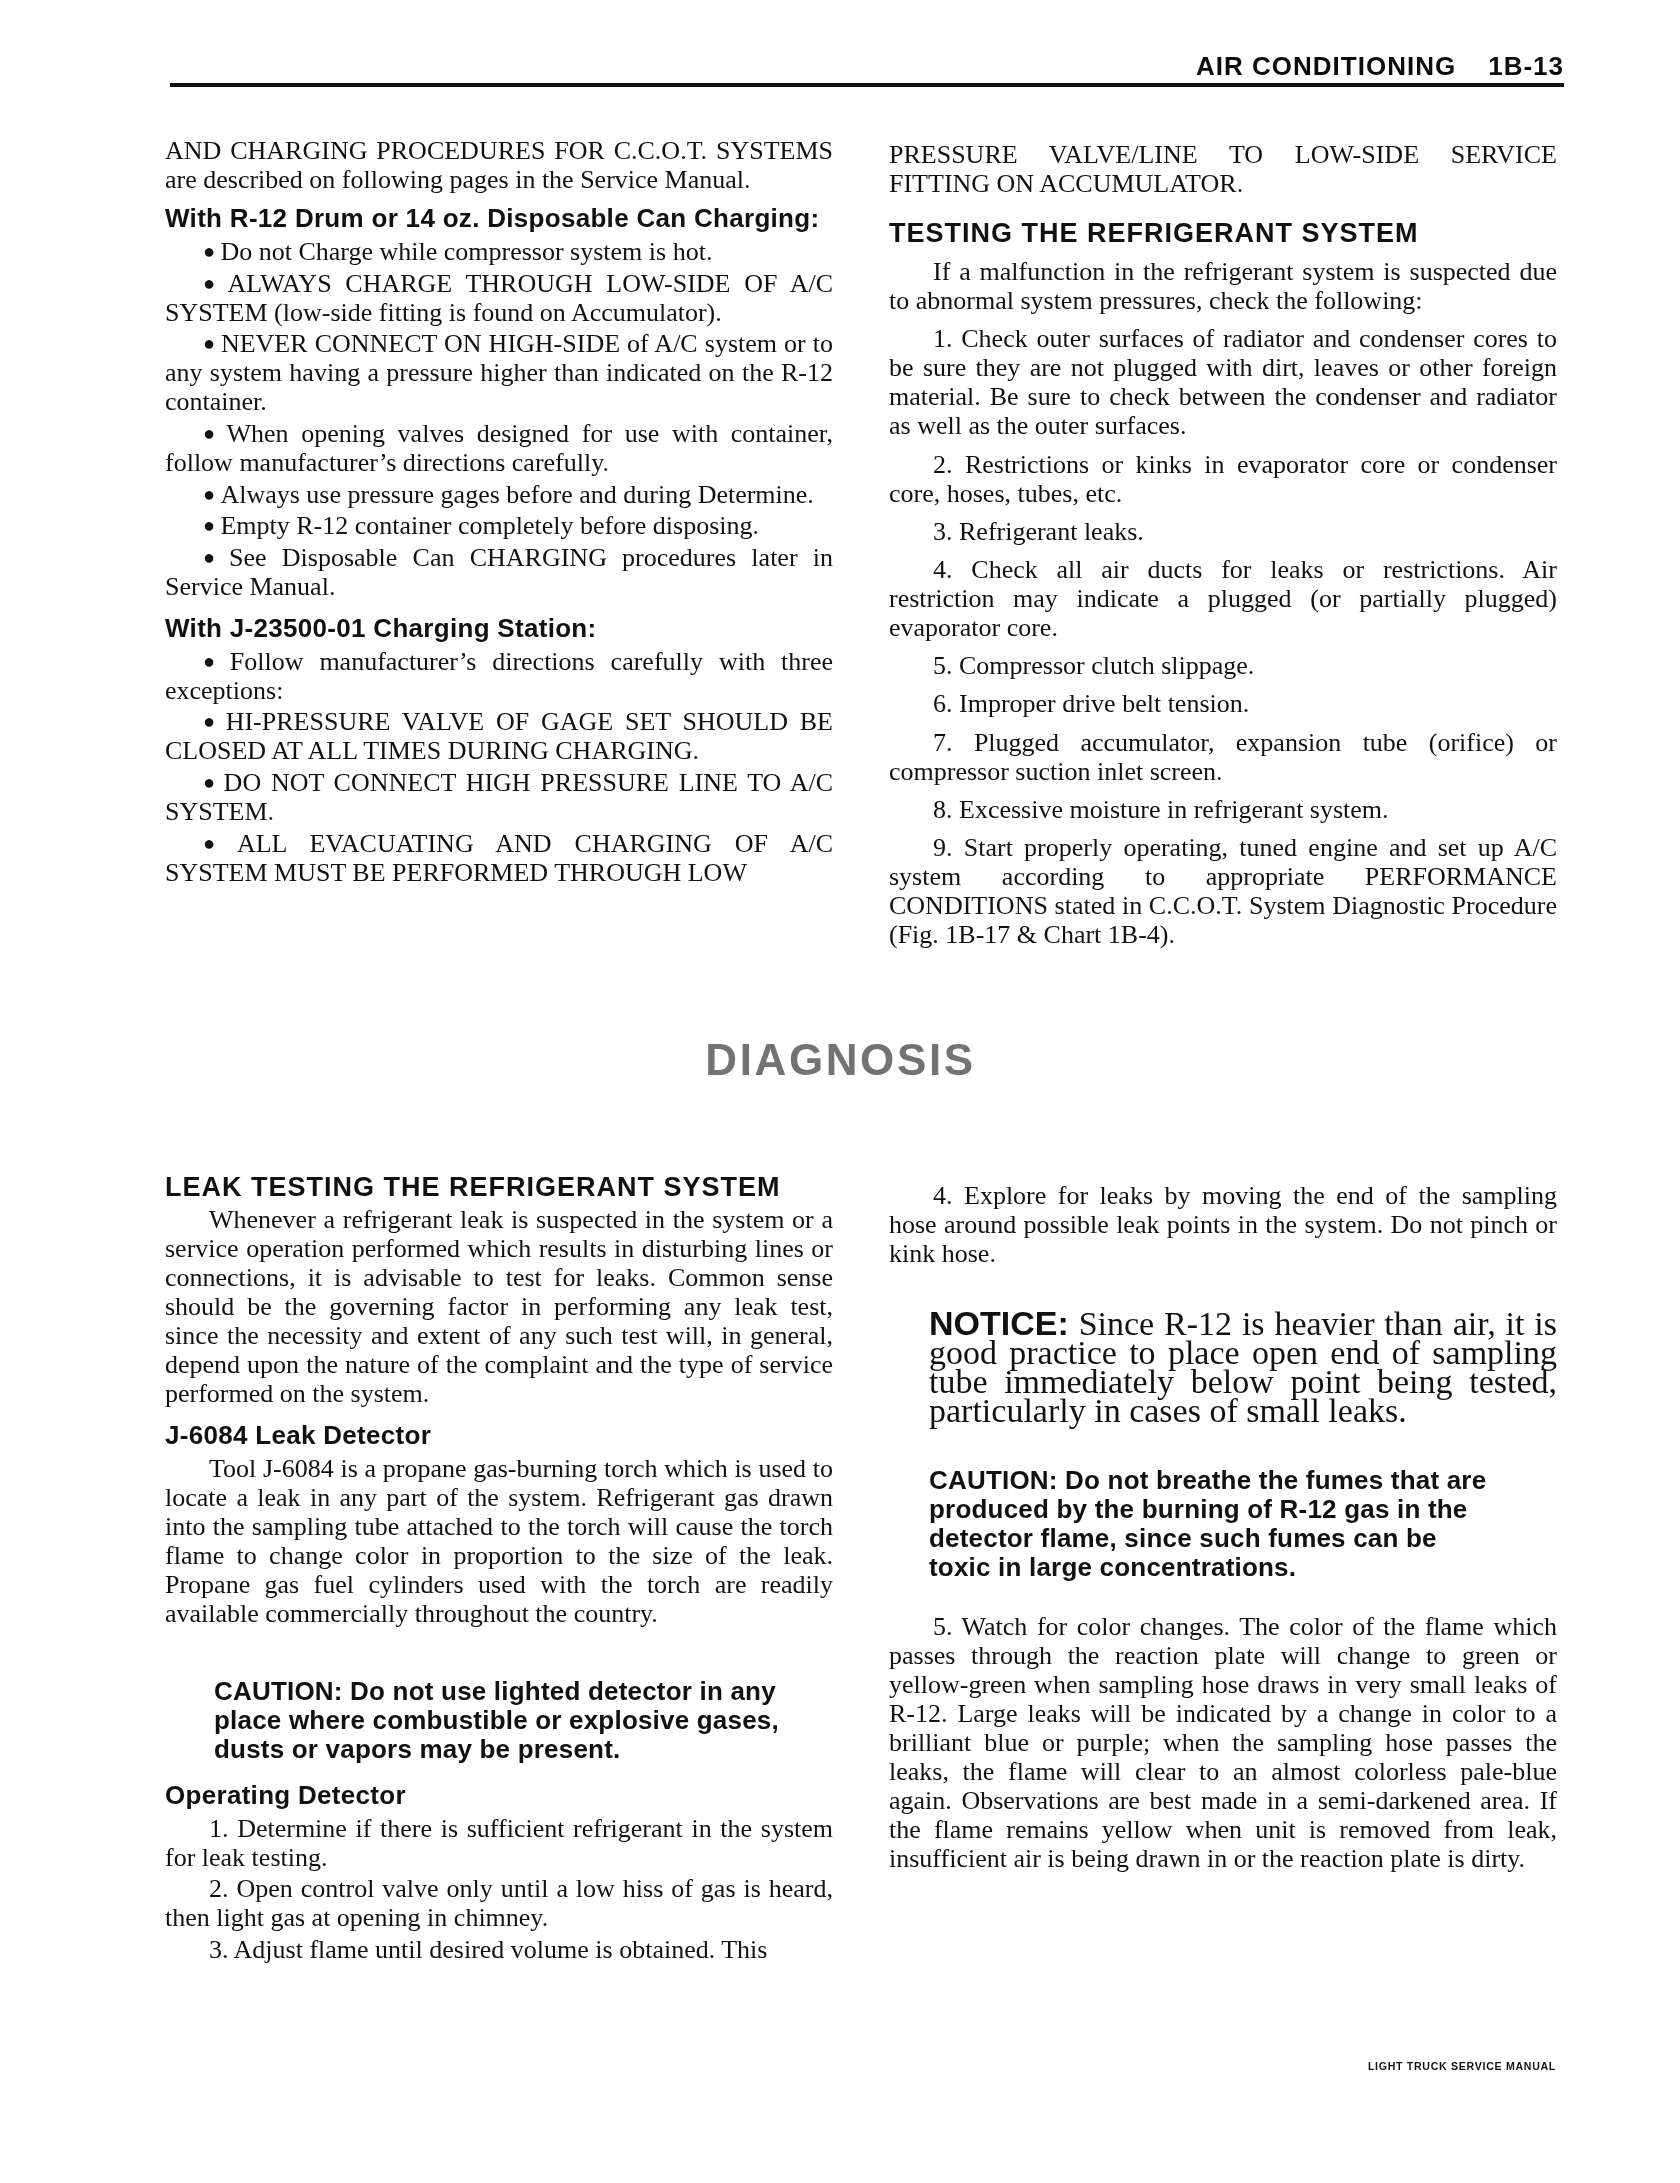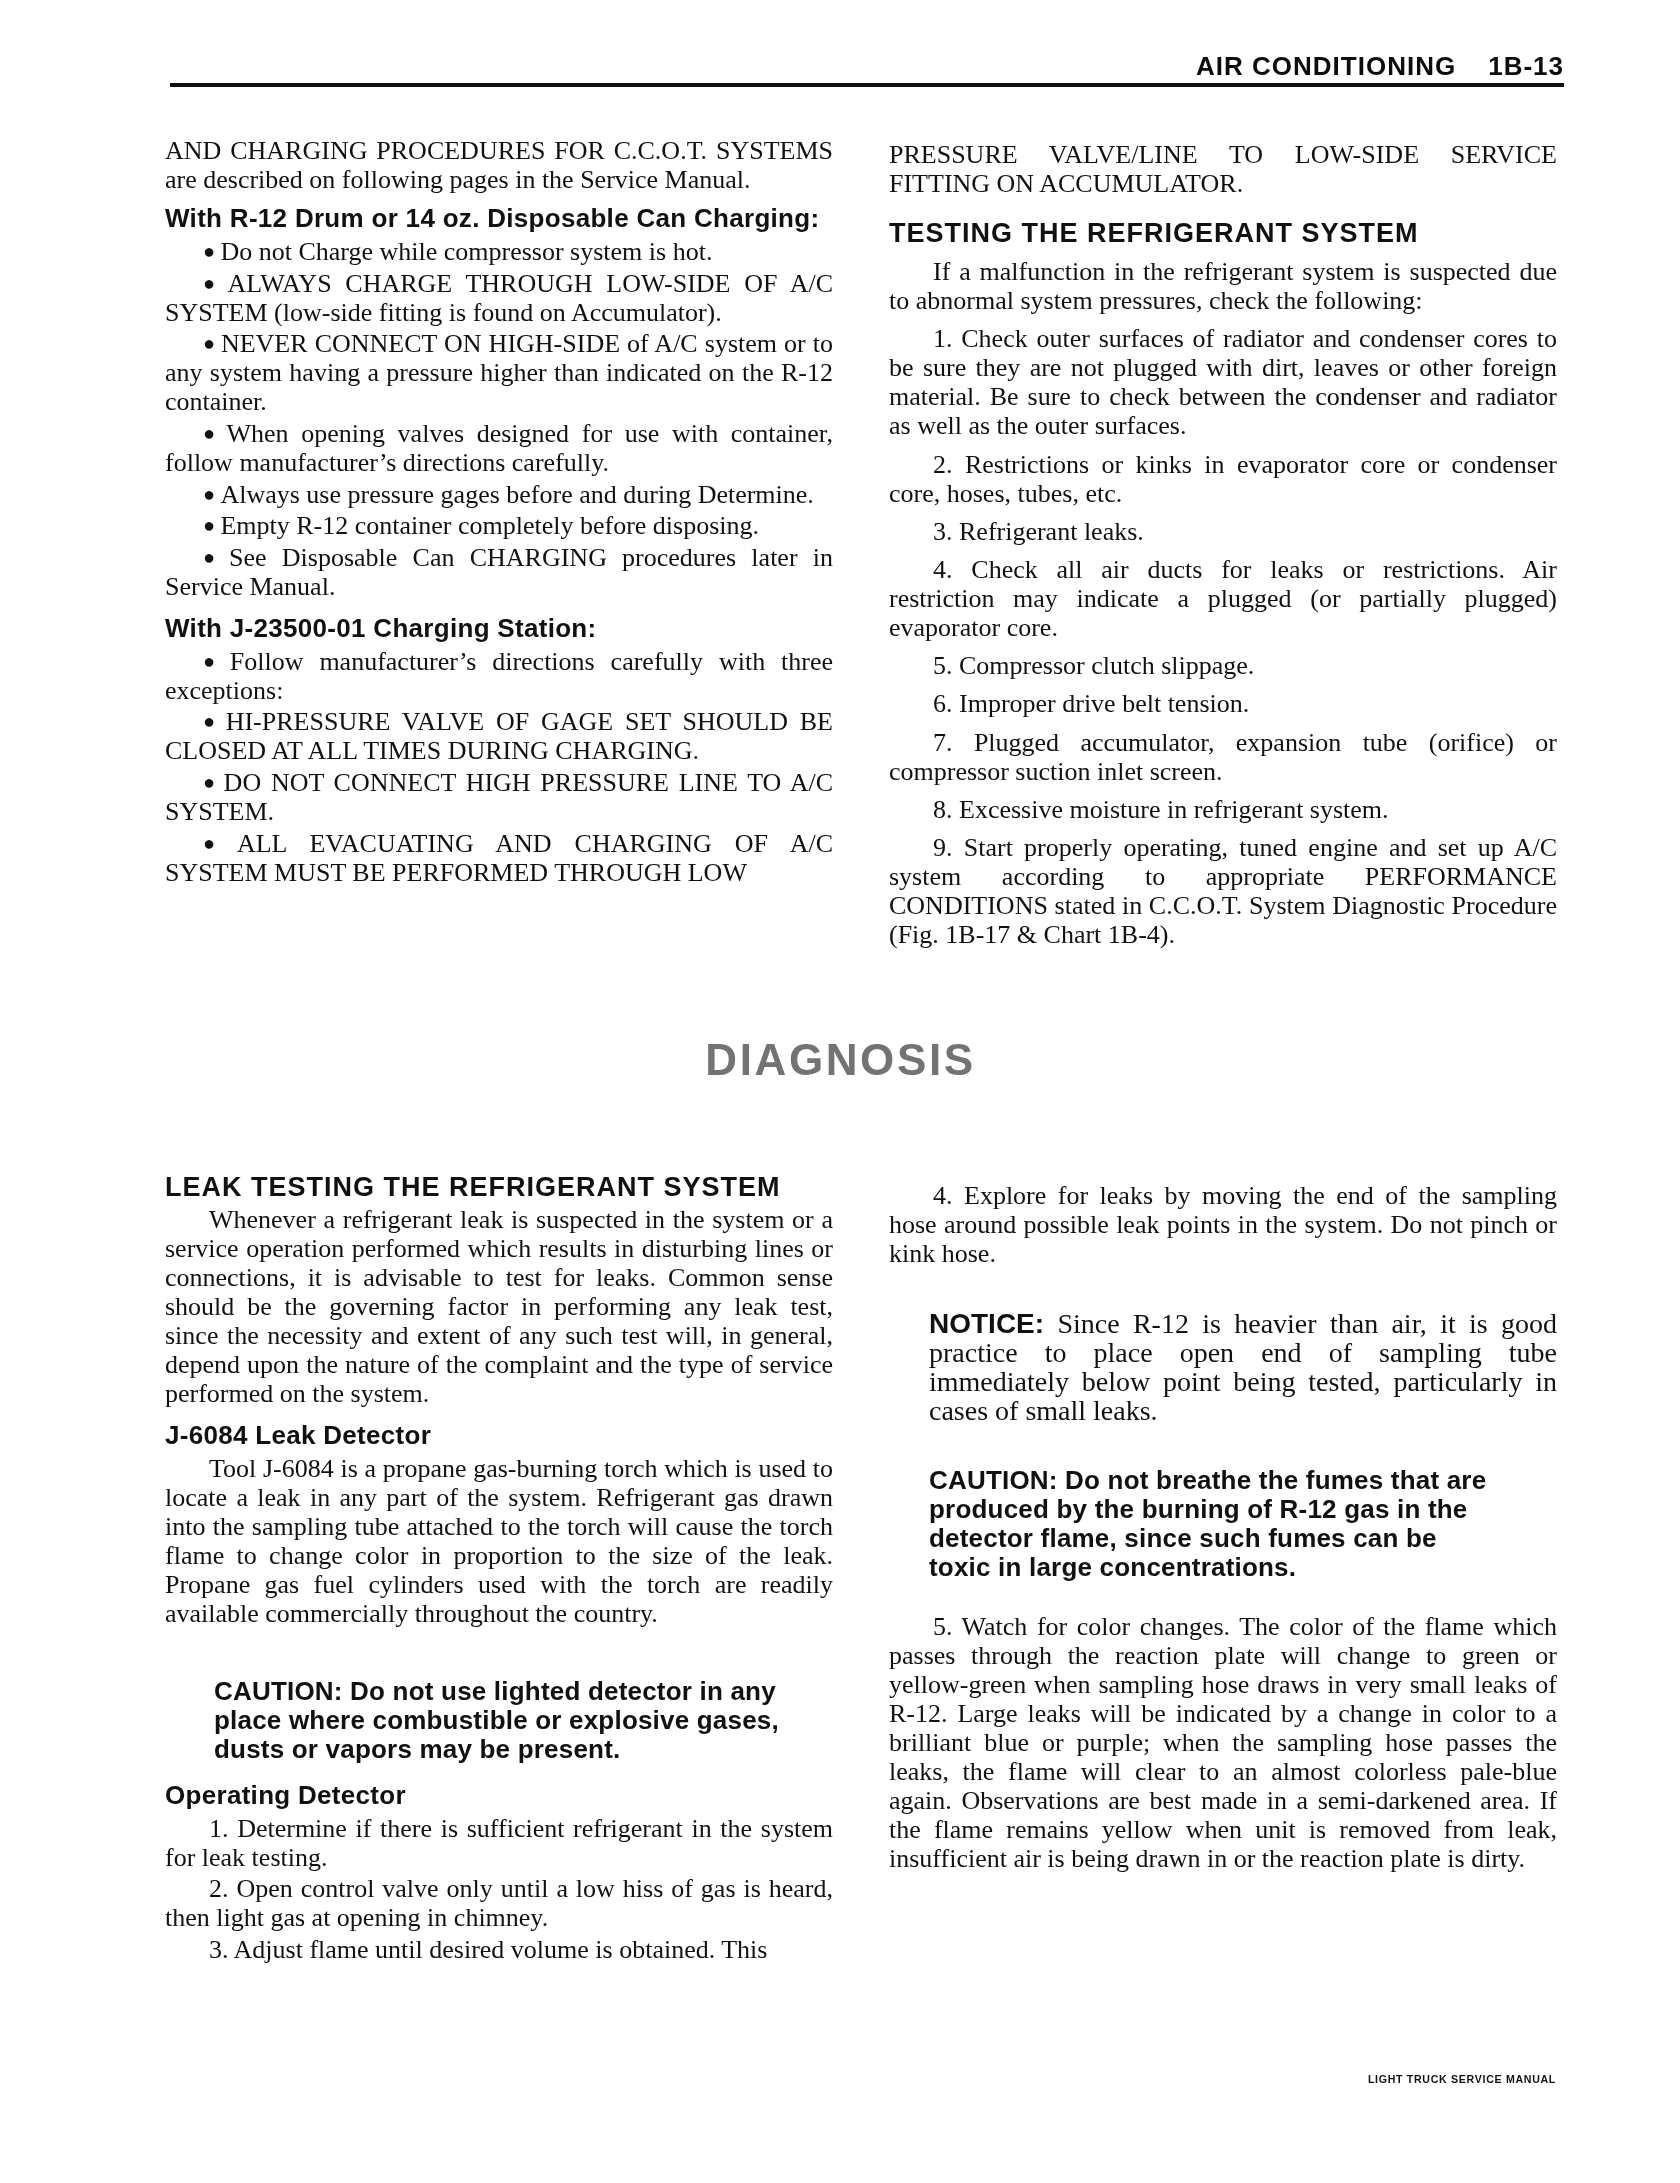--- a/index.html
+++ b/index.html
@@ -47,28 +47,28 @@
     position: absolute; left: 0; right: 0; top: 1035px; text-align: center;
     font-family: "Liberation Sans", "DejaVu Sans", sans-serif;
     font-weight: bold; font-size: 44px; letter-spacing: 2.6px; color: #737373;
   }
   .caution {
     font-family: "Liberation Sans", "DejaVu Sans", sans-serif;
     font-weight: bold; font-size: 26px; line-height: 29px; letter-spacing: 0.2px;
   }
   .caution-left { margin: 49px 40px 16px 49px; }
   .caution-right { margin: 41px 53px 30px 40px; }
-  .notice { margin: 41px 0 0 40px; font-size: 28px; line-height: 29px; text-align: justify; }
+  .notice { margin: 41px 0 0 40px; font-size: 34px; line-height: 29px; text-align: justify; }
   .notice-label {
     font-family: "Liberation Sans", "DejaVu Sans", sans-serif; font-weight: bold;
   }
   .footer {
     position: absolute; right: 125px; top: 2060px;
     font-family: "Liberation Sans", "DejaVu Sans", sans-serif;
-    font-weight: bold; font-size: 10.6px; letter-spacing: 0.7px; margin-top: 13px;
+    font-weight: bold; font-size: 10.6px; letter-spacing: 0.7px;
   }
 </style>
 </head>
 <body>
 
 <div class="page-header">
   <div class="header-title">
     <span>AIR CONDITIONING</span><span class="page-num">1B-13</span>
   </div>
   <div class="header-rule"></div>

